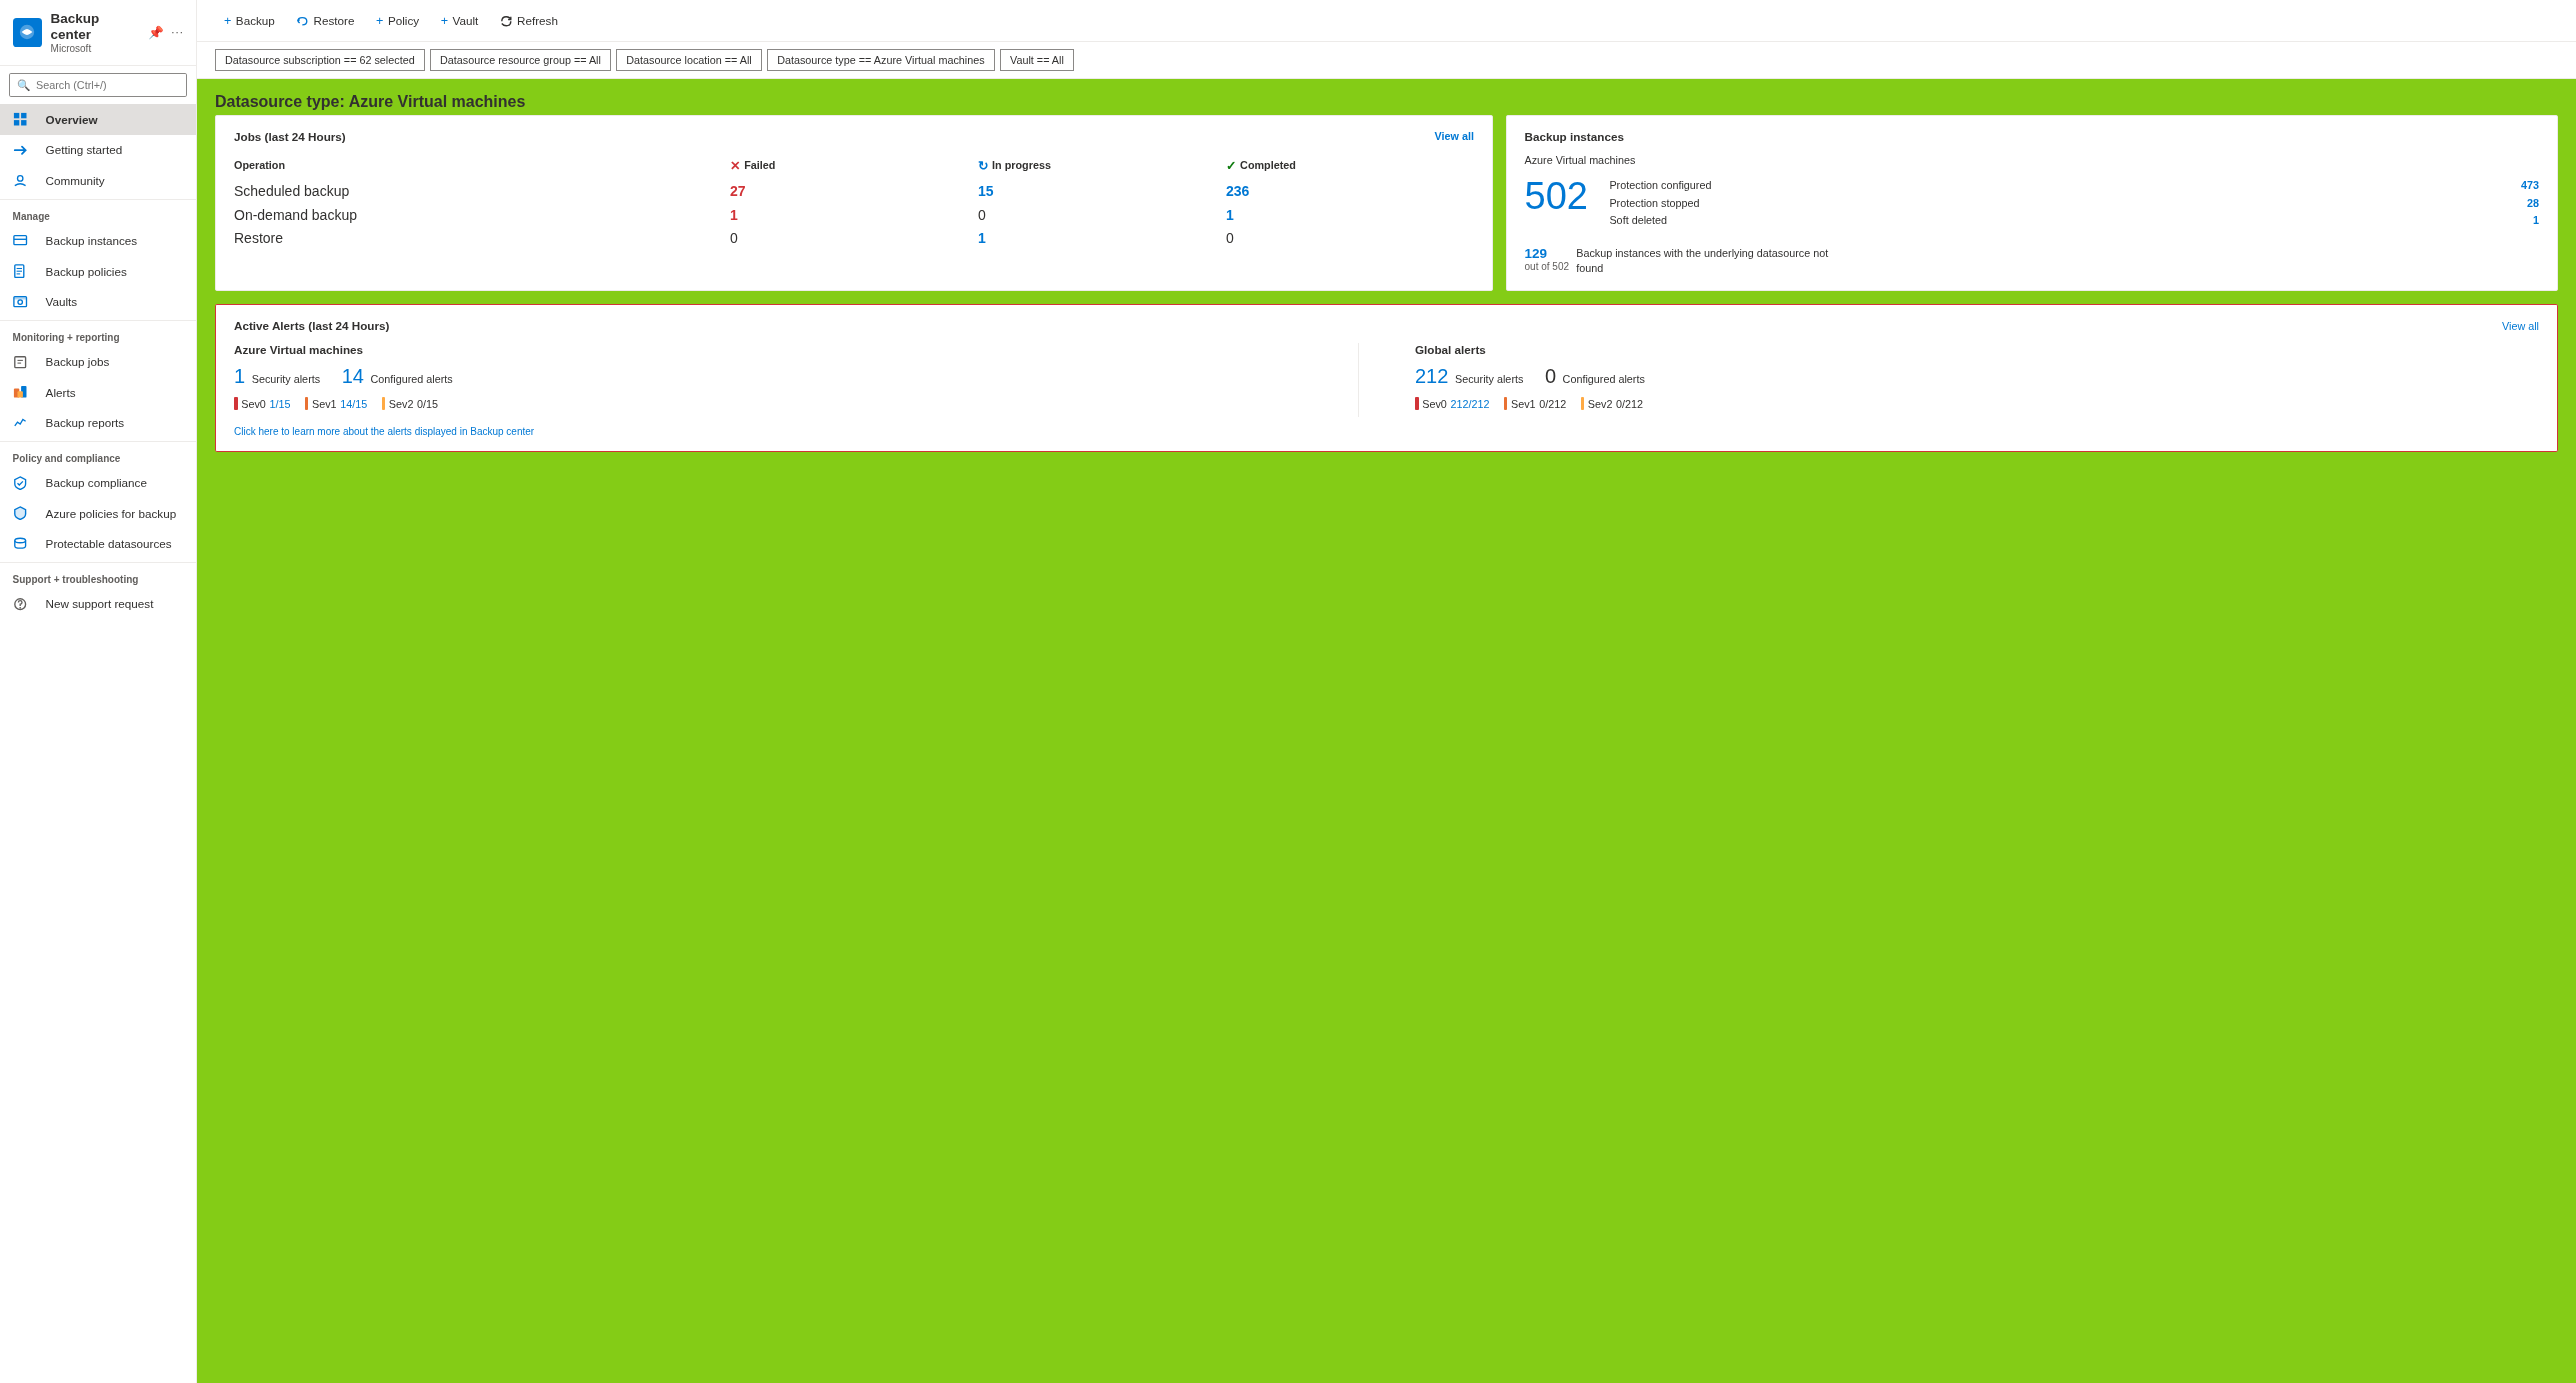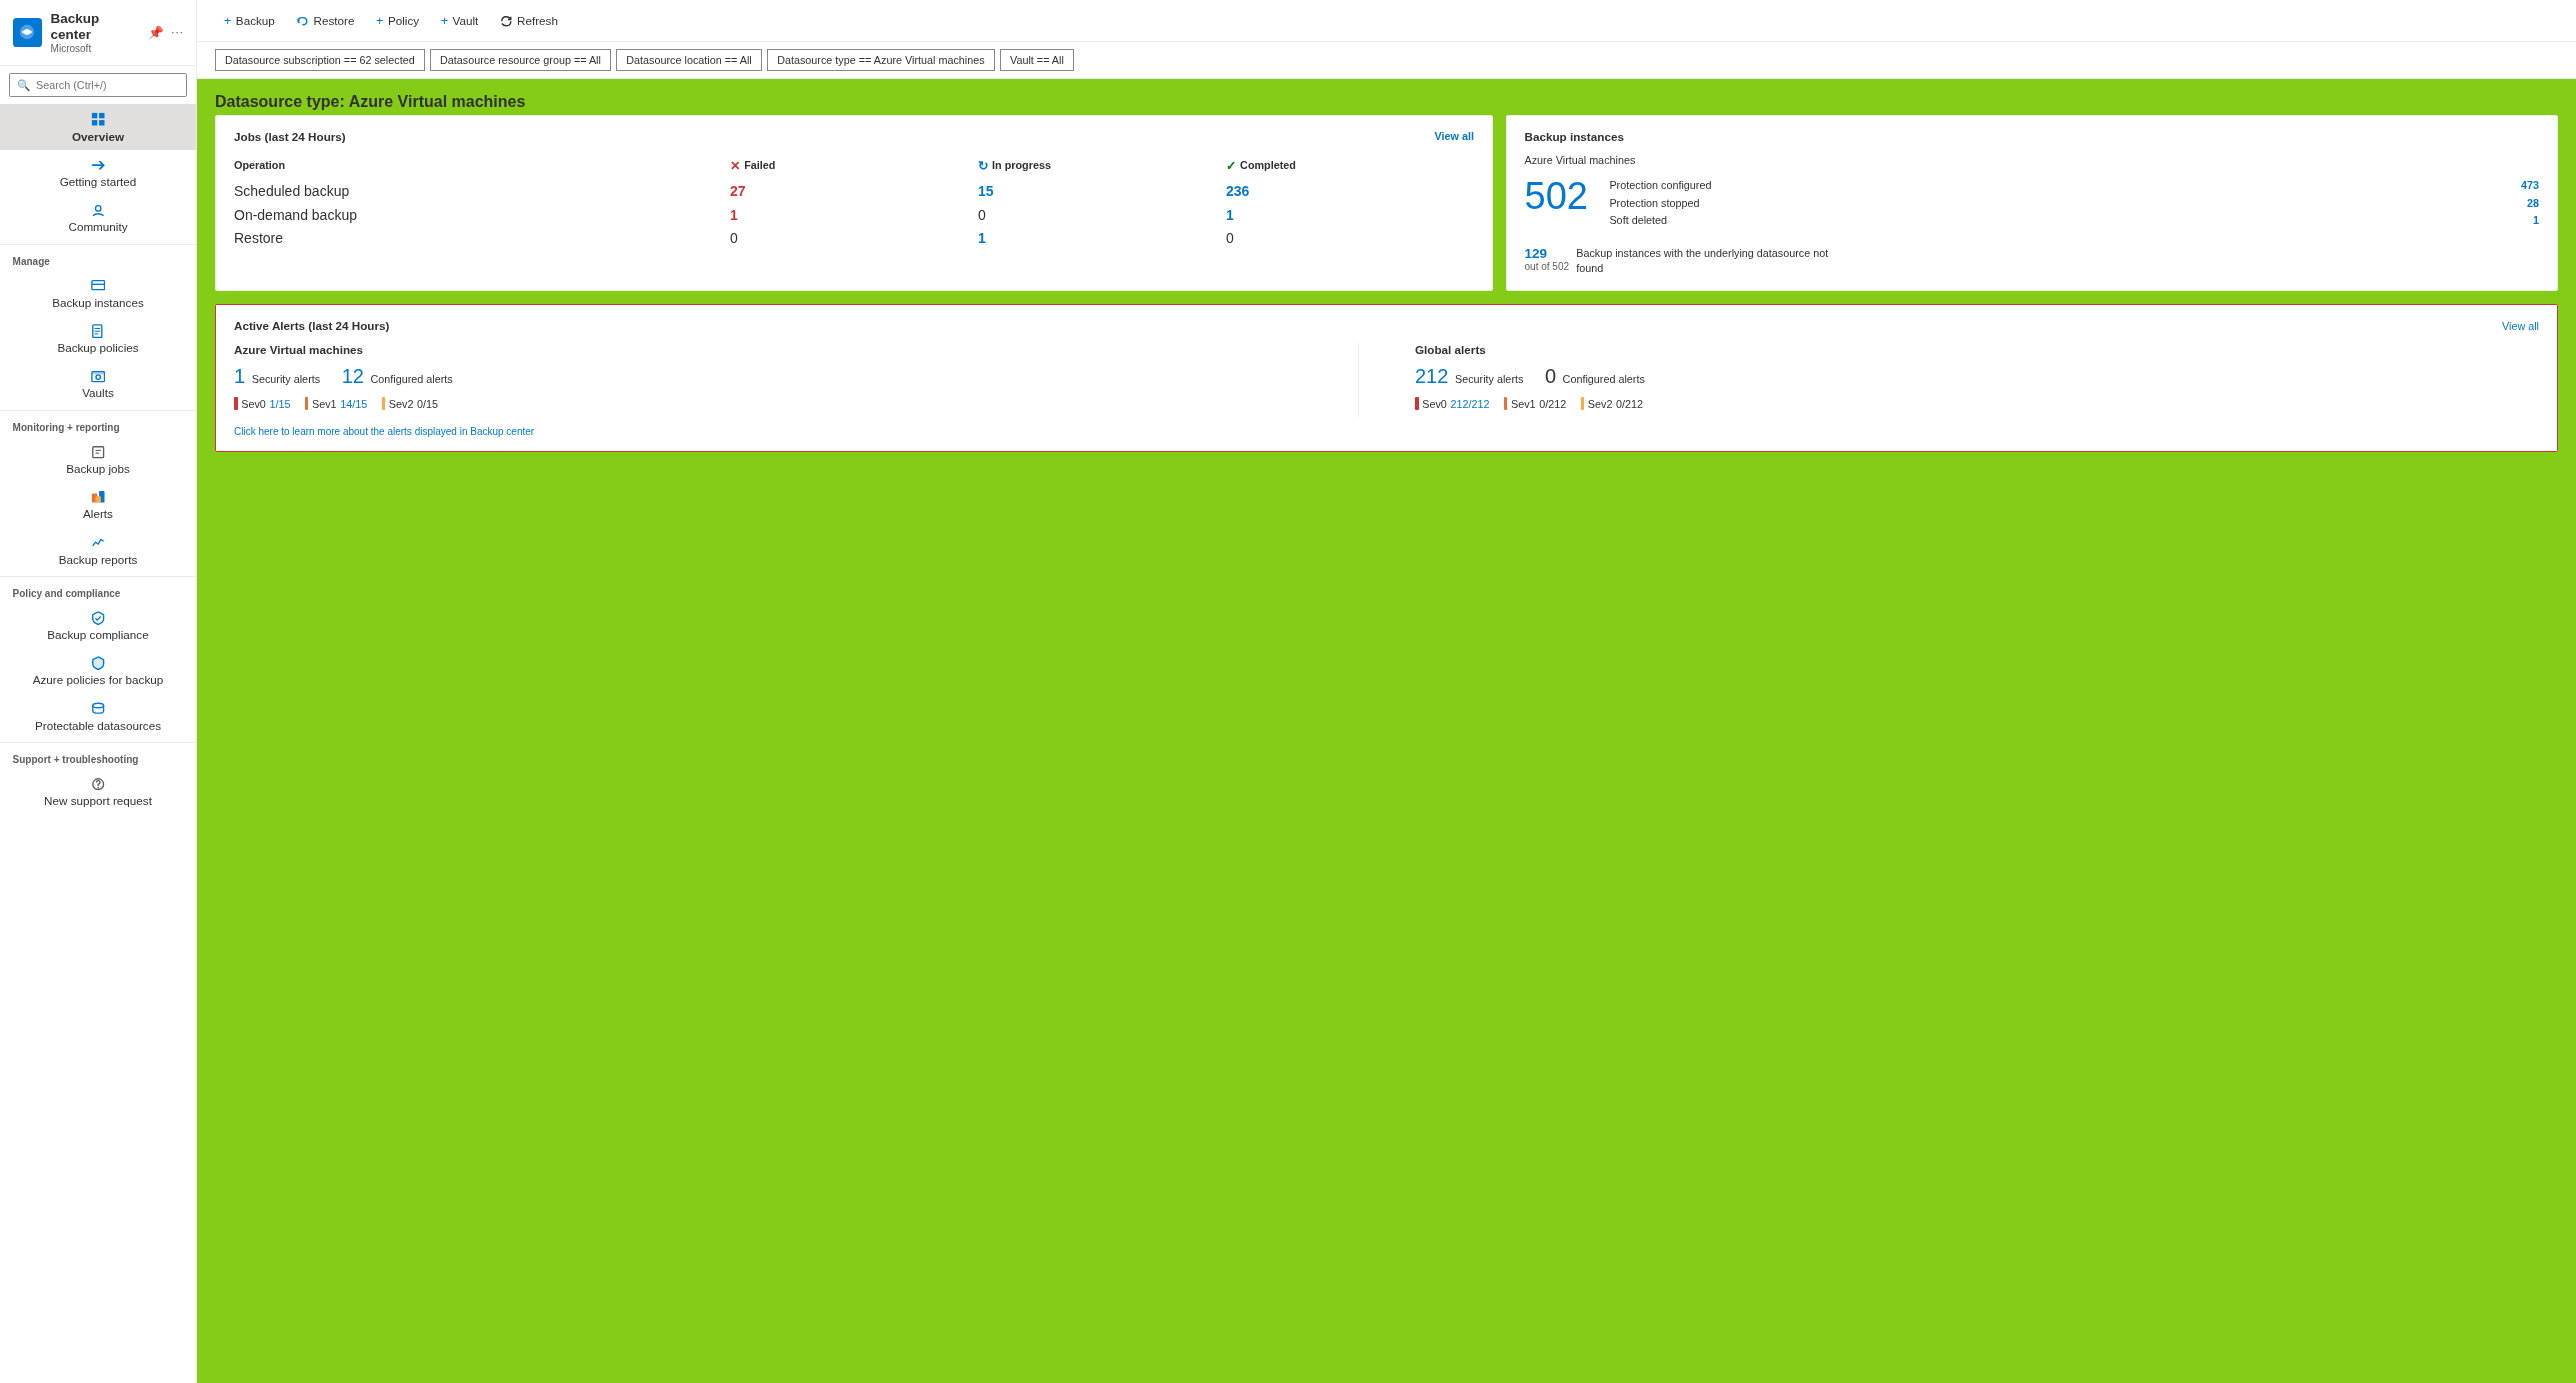--- a/index.html
+++ b/index.html
@@ -10,21 +10,21 @@
     .sidebar-header { padding: 10.8px 12.6px; display: flex; align-items: center; gap: 9px; border-bottom: 0.9px solid #edebe9; }
     .sidebar-logo { width: 29px; height: 29px; background: #0078d4; border-radius: 3.6px; display: flex; align-items: center; justify-content: center; color: white; font-size: 14.4px; flex-shrink: 0; }
     .sidebar-title { font-size: 13.5px; font-weight: 600; color: #323130; line-height: 1.2; }
     .sidebar-subtitle { font-size: 10px; color: #605e5c; }
     .sidebar-header-actions { margin-left: auto; display: flex; gap: 7.2px; color: #605e5c; font-size: 12.6px; cursor: pointer; }
 
     .search-box { margin: 7.2px 9px; padding: 4.5px 7.2px; border: 0.9px solid #8a8886; border-radius: 1.8px; display: flex; align-items: center; gap: 5.4px; background: #fff; }
     .search-box input { border: none; outline: none; font-size: 10.8px; color: #323130; width: 100%; background: transparent; }
     .search-icon { color: #605e5c; font-size: 10.8px; }
 
-    .nav-item { display: flex; align-items: center; gap: 2px; padding: 7.2px 12.6px; cursor: pointer; font-size: 11.7px; color: #323130; flex-direction: column; }
+    .nav-item { display: flex; align-items: center; gap: 17px; padding: 7.2px 12.6px; cursor: pointer; font-size: 11.7px; color: #323130; }
     .nav-item.active { background: #e1dfdd; font-weight: 600; }
     .nav-icon { width: 16px; height: 16px; display: flex; align-items: center; justify-content: center; flex-shrink: 0; }
 
     .nav-section-label { padding: 10.8px 12.6px 3.6px 12.6px; font-size: 10px; font-weight: 600; color: #605e5c; text-transform: none; border-top: 0.9px solid #edebe9; margin-top: 3.6px; }
 
     
     .main { flex: 1; display: flex; flex-direction: column; overflow: hidden; background: #fff; }
 
     
     .toolbar { padding: 9px 18px; display: flex; align-items: center; gap: 3.6px; border-bottom: 0.9px solid #edebe9; background: #fff; }
@@ -406,21 +406,21 @@
       <div class="alerts-cols">
 
         <div class="alerts-col">
           <div class="alerts-col-title">Azure Virtual machines</div>
           <div class="alerts-row">
             <div class="alerts-stat">
               <span class="big-num">1</span>
               <span>Security alerts</span>
             </div>
             <div class="alerts-stat">
-              <span class="big-num">12</span>
+              <span class="big-num">14</span>
               <span>Configured alerts</span>
             </div>
           </div>
           <div class="alerts-sev-row" id="azure-sev-row">
               <div class="sev-item">
       <span class="sev-bar red"></span>
       <span class="sev-label">Sev0</span>
       <span class="sev-value">1/15</span>
     </div>
               <div class="sev-item">

